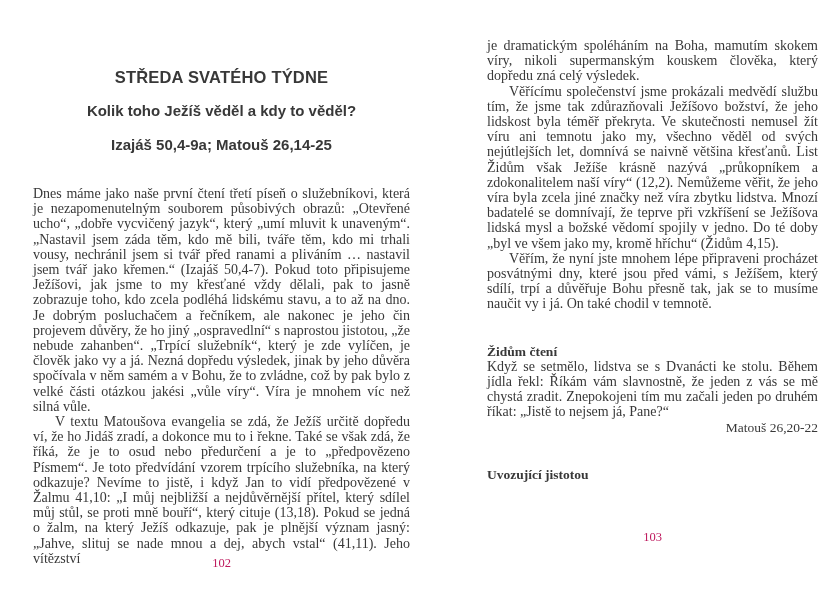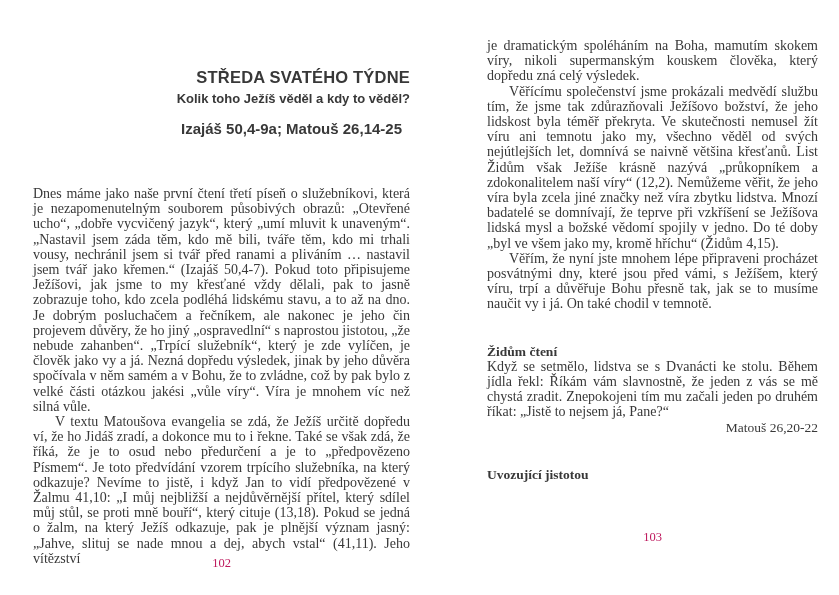--- a/index.html
+++ b/index.html
@@ -12,26 +12,26 @@
     font-family: "Liberation Serif", serif;
     color: #383838;
   }
   .page { position: absolute; top: 0; height: 595px; }
   .page-left  { left: 33px;  width: 377px; }
   .page-right { left: 487px; width: 331px; }
 
   .title-block {
     position: absolute;
     top: 66px; left: 0; right: 0;
-    text-align: right;
+    text-align: center;
     font-family: "Liberation Sans", sans-serif;
     font-weight: bold;
   }
   .title-block h1 { margin: 0; font-size: 16.5px; line-height: 22px; letter-spacing: 0.2px; }
-  .title-block h2 { margin: 0; font-size: 13px;   line-height: 22px; }
+  .title-block h2 { margin: 12px; font-size: 15px;   line-height: 22px; }
   .title-block h3 { margin: 8px; font-size: 15px;   line-height: 22px; }
 
   .body-block { position: absolute; left: 0; right: 0; }
   .page-left  .body-block { top: 186px; }
   .page-right .body-block { top: 38px; }
 
   p.para {
     margin: 0;
     font-size: 14px;
     line-height: 15.2px;
@@ -84,21 +84,21 @@
 
     <footer class="page-footer">
       <span>102</span>
     </footer>
   </section>
 
   <section class="page page-right">
     <div class="body-block">
       <p class="para">je dramatickým spoléháním na Boha, mamutím skokem víry, nikoli supermanským kouskem člověka, který dopředu zná celý výsledek.</p>
       <p class="para indent">Věřícímu společenství jsme prokázali medvědí službu tím, že jsme tak zdůrazňovali Ježíšovo božství, že jeho lidskost byla téměř překryta. Ve skutečnosti nemusel žít víru ani temnotu jako my, všechno věděl od svých nejútlejších let, domnívá se naivně většina křesťanů. List Židům však Ježíše krásně nazývá „průkopníkem a zdokonalitelem naší víry“ (12,2). Nemůžeme věřit, že jeho víra byla zcela jiné značky než víra zbytku lidstva. Mnozí badatelé se domnívají, že teprve při vzkříšení se Ježíšova lidská mysl a božské vědomí spojily v jedno. Do té doby „byl ve všem jako my, kromě hříchu“ (Židům 4,15).</p>
-      <p class="para indent">Věřím, že nyní jste mnohem lépe připraveni procházet posvátnými dny, které jsou před vámi, s Ježíšem, který víru, trpí a důvěřuje Bohu přesně tak, jak se to musíme naučit vy i já. On také chodil v temnotě.</p>
+      <p class="para indent">Věřím, že nyní jste mnohem lépe připraveni procházet posvátnými dny, které jsou před vámi, s Ježíšem, který sdílí, trpí a důvěřuje Bohu přesně tak, jak se to musíme naučit vy i já. On také chodil v temnotě.</p>
 
       <h4 class="section-heading">Židům čtení</h4>
       <p class="para section-body">Když se setmělo, lidstva se s Dvanácti ke stolu. Během jídla řekl: Říkám vám slavnostně, že jeden z vás se mě chystá zradit. Znepokojeni tím mu začali jeden po druhém říkat: „Jistě to nejsem já, Pane?“</p>
       <p class="attribution">Matouš 26,20-22</p>
 
       <h4 class="section-heading">Uvozující jistotou</h4>
     </div>
 
     <footer class="page-footer">
       <span>103</span>

